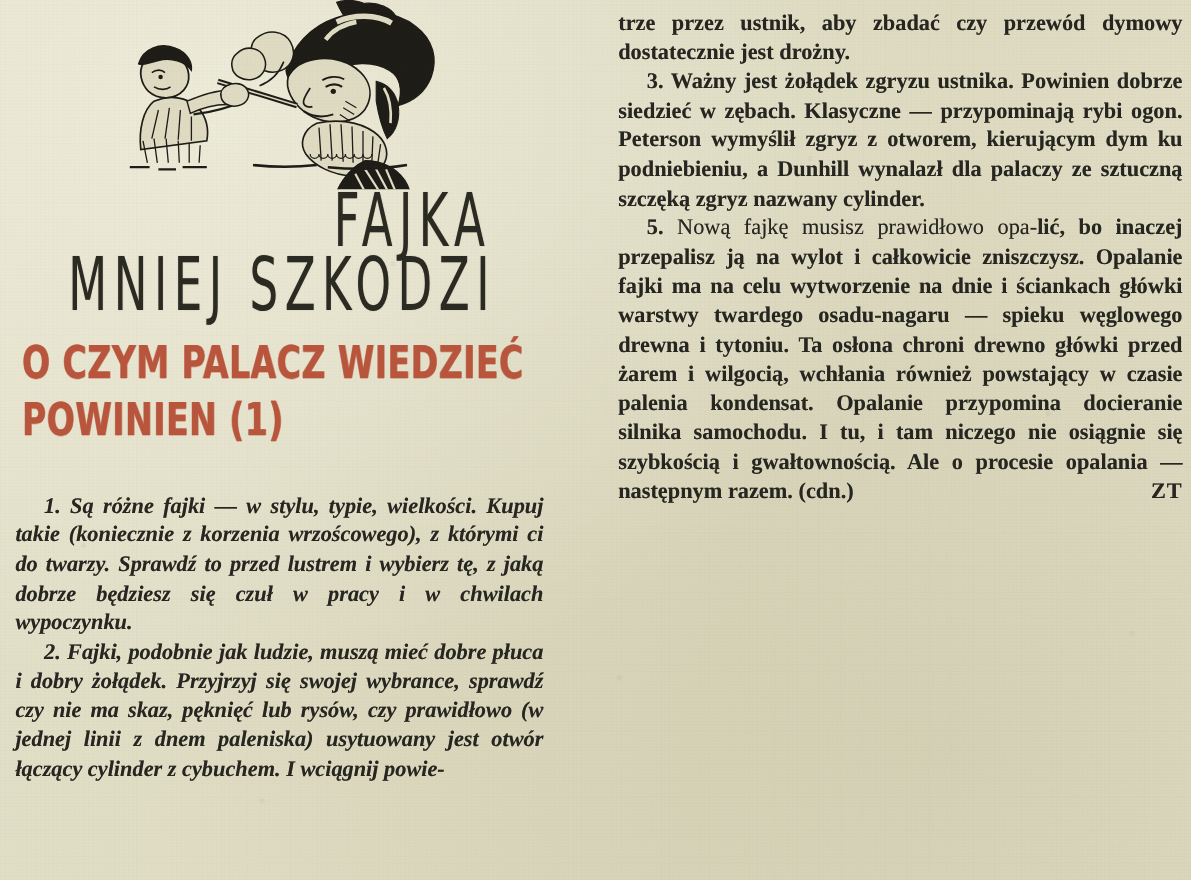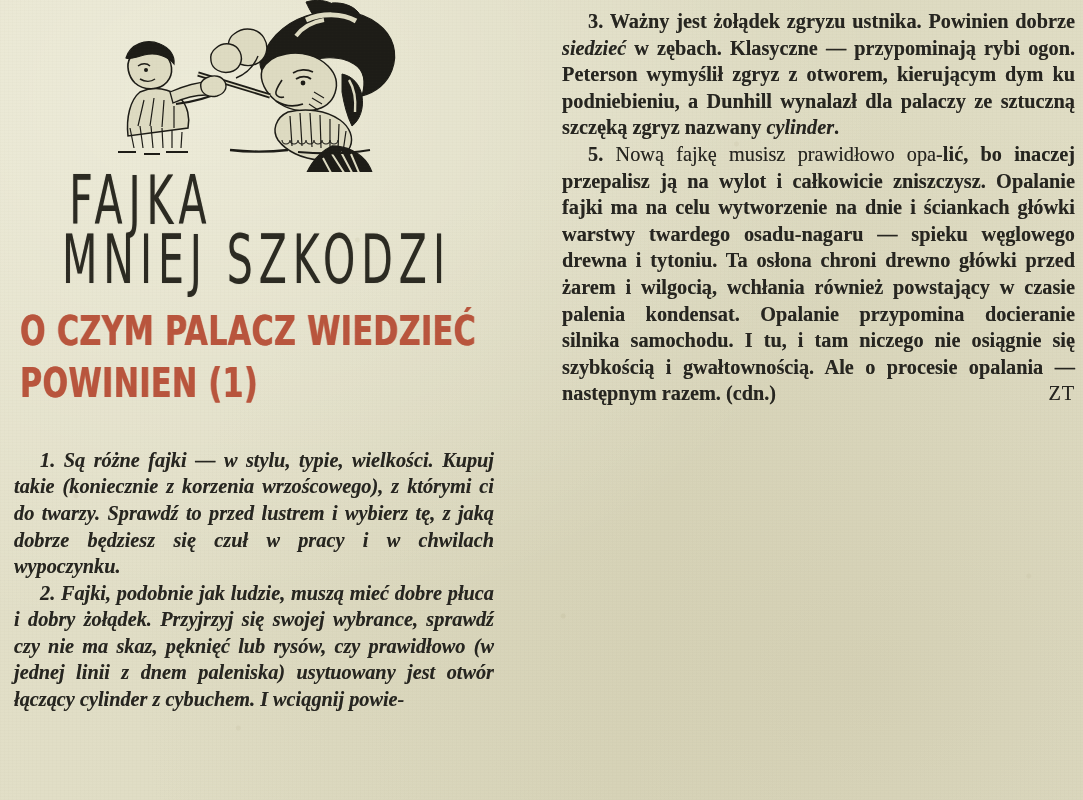--- a/index.html
+++ b/index.html
@@ -67,21 +67,21 @@
     position: relative;
     width: 290px;
     height: 172px;
     margin: 0 auto 0 96px;
   }
   #illustration svg { display: block; }
 
   
   #headline {
     margin: 2px 0 0 0;
-    text-align: left;
+    text-align: right;
     color: #2b2a22;
   }
   .hl-line {
     font-family: "DejaVu Sans Condensed", "Liberation Sans Narrow", "Liberation Sans", sans-serif;
     font-weight: 400;
     letter-spacing: .13em;
     line-height: .98;
     white-space: nowrap;
     transform: scaleX(.80) scaleY(1.18);
     transform-origin: center center;
@@ -119,26 +119,26 @@
     line-height: 26.6px;
     color: #262520;
     text-align: justify;
     text-justify: inter-word;
     -webkit-font-smoothing: none;
   }
   #left-body { margin-top: 46px; font-style: italic; }
   .para { margin: 0; text-indent: 26px; }
   .para + .para { margin-top: 0; }
   .num { font-weight: 700; }
-  .ital { font-style: italic; }
+  .ital { }
   .emph { font-weight: 400; }
   .signature {
     display: inline-block;
     float: right;
-    font-weight: 400;
+    font-weight: 700;
     letter-spacing: .04em;
   }
 
   
   #cols { text-rendering: optimizeLegibility; }
   .body-col { text-shadow: 0 0 .55px rgba(38,37,32,.45); }
 </style>
 </head>
 <body>
 
@@ -241,20 +241,21 @@
       <div class="body-col" id="left-body">
         <p class="para"><span class="num">1.</span><span> Są różne fajki — w stylu, typie, wielkości. Kupuj takie (koniecznie z korzenia wrzoścowego), z którymi ci do twarzy. Sprawdź to przed lustrem i wybierz tę, z jaką dobrze będziesz się czuł w pracy i w chwilach wypoczynku.</span></p>
         <p class="para"><span class="num">2.</span><span> Fajki, podobnie jak ludzie, muszą mieć dobre płuca i dobry żołądek. Przyjrzyj się swojej wybrance, sprawdź czy nie ma skaz, pęknięć lub rysów, czy prawidłowo (w jednej linii z dnem paleniska) usytuowany jest otwór łączący cylinder z cybuchem. I wciągnij powie-</span></p>
       </div>
 
     </div>
 
     <div class="col" id="col-right">
       <div class="body-col" id="right-body">
 
+        <p class="para" style="text-indent:0"><span>trze przez ustnik, aby zbadać czy przewód dymowy dostatecznie jest drożny.</span></p>
 
         <p class="para"><span class="num">3.</span><span> Ważny jest żołądek zgryzu ustnika. Powinien dobrze </span><span class="ital">siedzieć</span><span> w zębach. Klasyczne — przypominają rybi ogon. Peterson wymyślił zgryz z otworem, kierującym dym ku podniebieniu, a Dunhill wynalazł dla palaczy ze sztuczną szczęką zgryz nazwany </span><span class="ital">cylinder</span><span>.</span></p>
 
 
         <p class="para"><span class="num">5.</span><span class="emph"> Nową fajkę musisz prawidłowo opa-</span><span>lić, bo inaczej przepalisz ją na wylot i całkowicie zniszczysz. Opalanie fajki ma na celu wytworzenie na dnie i ściankach główki warstwy twardego osadu-nagaru — spieku węglowego drewna i tytoniu. Ta osłona chroni drewno główki przed żarem i wilgocią, wchłania również powstający w czasie palenia kondensat. Opalanie przypomina docieranie silnika samochodu. I tu, i tam niczego nie osiągnie się szybkością i gwałtownością. Ale o procesie opalania — następnym razem. (cdn.)</span><span class="signature">ZT</span></p>
 
       </div>
     </div>
 
   </div>

